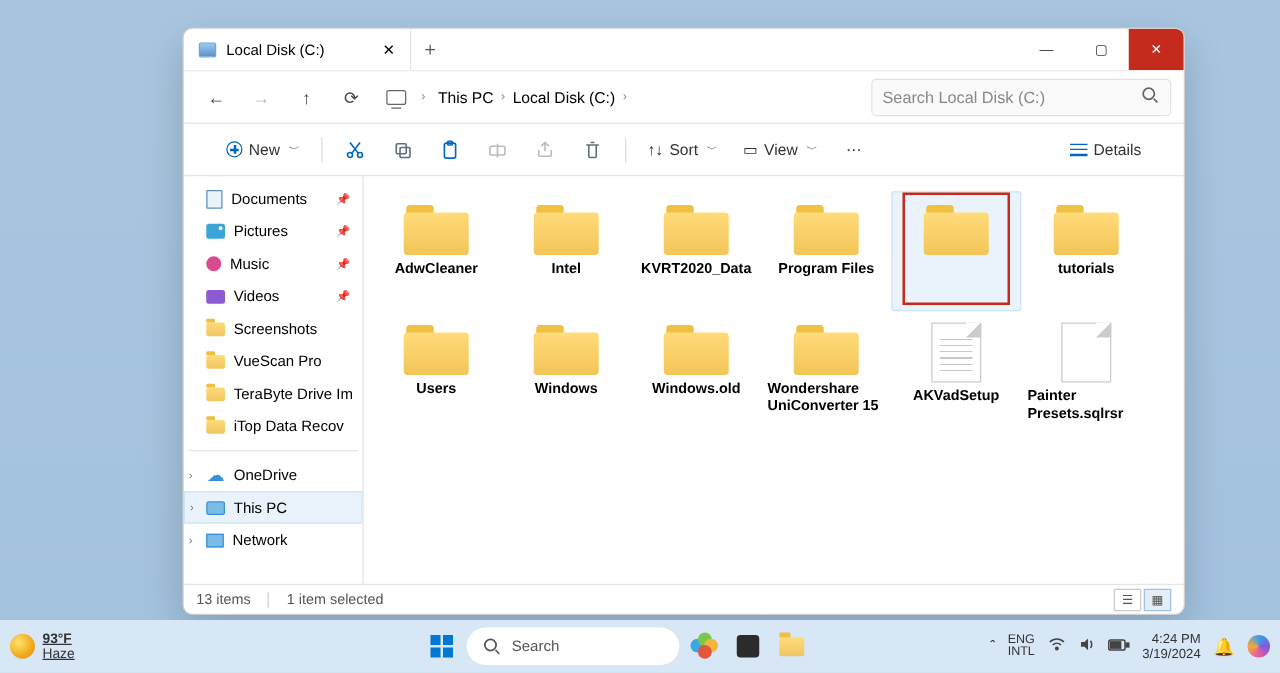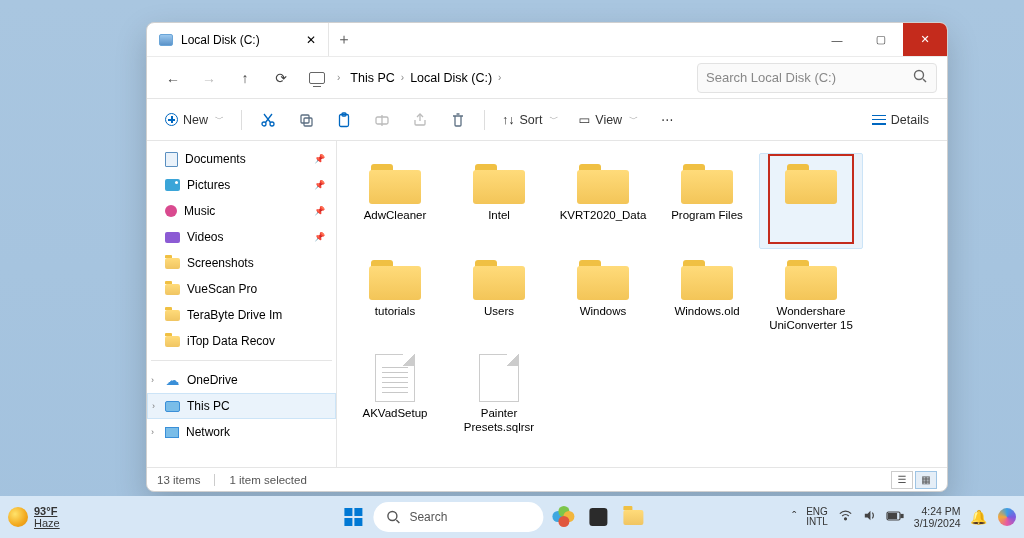--- a/index.html
+++ b/index.html
@@ -39,36 +39,36 @@
   .navbtn{width:32px;height:30px;display:flex;align-items:center;justify-content:center;color:#444;border-radius:4px;cursor:pointer;font-size:14px;}
   .navbtn.dis{color:#bbb;cursor:default;}
   .pcbox{width:16px;height:12px;border:1px solid #666;border-radius:2px;position:relative;}
   .pcbox:after{content:"";position:absolute;left:3px;bottom:-4px;width:8px;border-bottom:1px solid #666;}
   .crumbs{display:flex;align-items:center;gap:6px;font-size:12.5px;margin-left:6px;}
   .crumbs span{cursor:pointer;}
   .chev{color:#888;font-size:10px;}
   .search{margin-left:auto;display:flex;align-items:center;width:240px;height:30px;border:1px solid #e2e2e2;border-radius:4px;padding:0 8px;font-size:13px;color:#888;background:#fafafa;}
   .search .mag{margin-left:auto;color:#666;}
   
-  .cmdbar{display:flex;align-items:center;height:42px;padding:0 10px;border-bottom:1px solid var(--win-border);gap:4px;}
+  .cmdbar{display:flex;align-items:center;height:42px;padding:0 26px;border-bottom:1px solid var(--win-border);gap:4px;}
   .cmd{display:flex;align-items:center;height:28px;padding:0 8px;gap:5px;font-size:12.5px;color:#333;border-radius:4px;cursor:pointer;}
   .cmd.ico-only{padding:0;width:34px;justify-content:center;}
   .new-ic{width:13px;height:13px;border:1.4px solid var(--accent);border-radius:50%;position:relative;}
   .new-ic:before,.new-ic:after{content:"";position:absolute;background:var(--accent);}
   .new-ic:before{left:5px;top:2px;width:1.5px;height:7px;}
   .new-ic:after{top:5px;left:2px;height:1.5px;width:7px;}
   .sep{width:1px;height:20px;background:#ddd;margin:0 5px;}
   .svg16{width:16px;height:16px;}
   .caret{font-size:9px;color:#666;margin-left:2px;}
   .spacer{flex:1;}
   .details-ic{width:14px;height:10px;display:flex;flex-direction:column;justify-content:space-between;}
   .details-ic i{height:1.5px;background:var(--accent);}
   
   .body{flex:1;display:flex;overflow:hidden;}
-  .sidebar{width:190px;border-right:1px solid var(--win-border);display:flex;flex-direction:column;padding:5px 0;font-size:12px;overflow:hidden;}
+  .sidebar{width:144px;border-right:1px solid var(--win-border);display:flex;flex-direction:column;padding:5px 0;font-size:12px;overflow:hidden;}
   .side-item{display:flex;align-items:center;gap:7px;height:26px;padding:0 4px 0 18px;cursor:pointer;white-space:nowrap;}
   .side-item.selected{background:var(--hover);border:1px solid var(--hover-border);padding-left:17px;}
   .side-item .exp{position:absolute;left:4px;font-size:9px;color:#777;}
   .side-item{position:relative;}
   .pin{margin-left:auto;font-size:9px;color:#aaa;margin-right:6px;}
   .side-sep{height:1px;background:var(--win-border);margin:6px 4px;}
   .fic{width:15px;height:15px;display:flex;align-items:center;justify-content:center;}
   .fic.fold{background:linear-gradient(var(--folder-front),#f0c562);border-radius:2px;width:15px;height:11px;position:relative;}
   .fic.fold:before{content:"";position:absolute;top:-3px;left:0;width:7px;height:3px;background:var(--folder-back);border-radius:1px 1px 0 0;}
   .fic.doc{width:13px;height:15px;border:1px solid #5a8fc0;background:#eaf2fa;border-radius:1px;}
@@ -84,21 +84,21 @@
   .item{width:104px;height:96px;display:flex;flex-direction:column;align-items:center;gap:4px;padding-top:6px;cursor:pointer;border:1px solid transparent;border-radius:2px;position:relative;}
   .item.sel{border:1px solid var(--hover-border);background:var(--hover);}
   .item.mark:after{content:"";position:absolute;left:8px;top:0;right:8px;bottom:4px;border:2px solid var(--red);}
   .fbig{width:52px;height:40px;position:relative;margin-top:4px;}
   .fbig .back{position:absolute;left:2px;top:0;width:22px;height:10px;background:var(--folder-back);border-radius:3px 3px 0 0;}
   .fbig .front{position:absolute;left:0;top:6px;width:52px;height:34px;background:linear-gradient(var(--folder-front),#f3c558);border-radius:3px;}
   .file-ic{width:40px;height:48px;background:#fff;border:1px solid #ccc;position:relative;margin-top:2px;}
   .file-ic:before{content:"";position:absolute;right:-1px;top:-1px;width:12px;height:12px;background:linear-gradient(135deg,#fff 48%,#ccc 50%);}
   .file-ic.txt:after{content:"";position:absolute;left:6px;top:12px;right:6px;height:26px;
     background:repeating-linear-gradient(#c8c8c8 0 1px,transparent 1px 5px);}
-  .item-label{font-size:11.5px;text-align:center;line-height:1.25;padding:0 4px;word-break:break-word;}
+  .item-label{font-size:11.5px;text-align:left;line-height:1.25;padding:0 4px;word-break:break-word;font-weight:bold;}
   
   .status{height:24px;border-top:1px solid var(--win-border);display:flex;align-items:center;padding:0 10px;font-size:11.5px;color:#555;gap:14px;}
   .status .views{margin-left:auto;display:flex;gap:2px;}
   .vbtn{width:22px;height:18px;border:1px solid #ccc;display:flex;align-items:center;justify-content:center;font-size:10px;cursor:pointer;}
   .vbtn.act{background:#e5eef7;border-color:#9ec4e4;}
   
   
   .taskbar{position:absolute;left:0;right:0;bottom:0;height:42px;background:var(--taskbar);display:flex;align-items:center;padding:0 8px;gap:6px;}
   .weather{display:flex;align-items:center;gap:6px;font-size:11px;color:#333;}
   .weather .sun{width:20px;height:20px;border-radius:50%;background:radial-gradient(circle at 35% 35%,#ffe36b,#f2a81d 60%,#e08a0c);}

